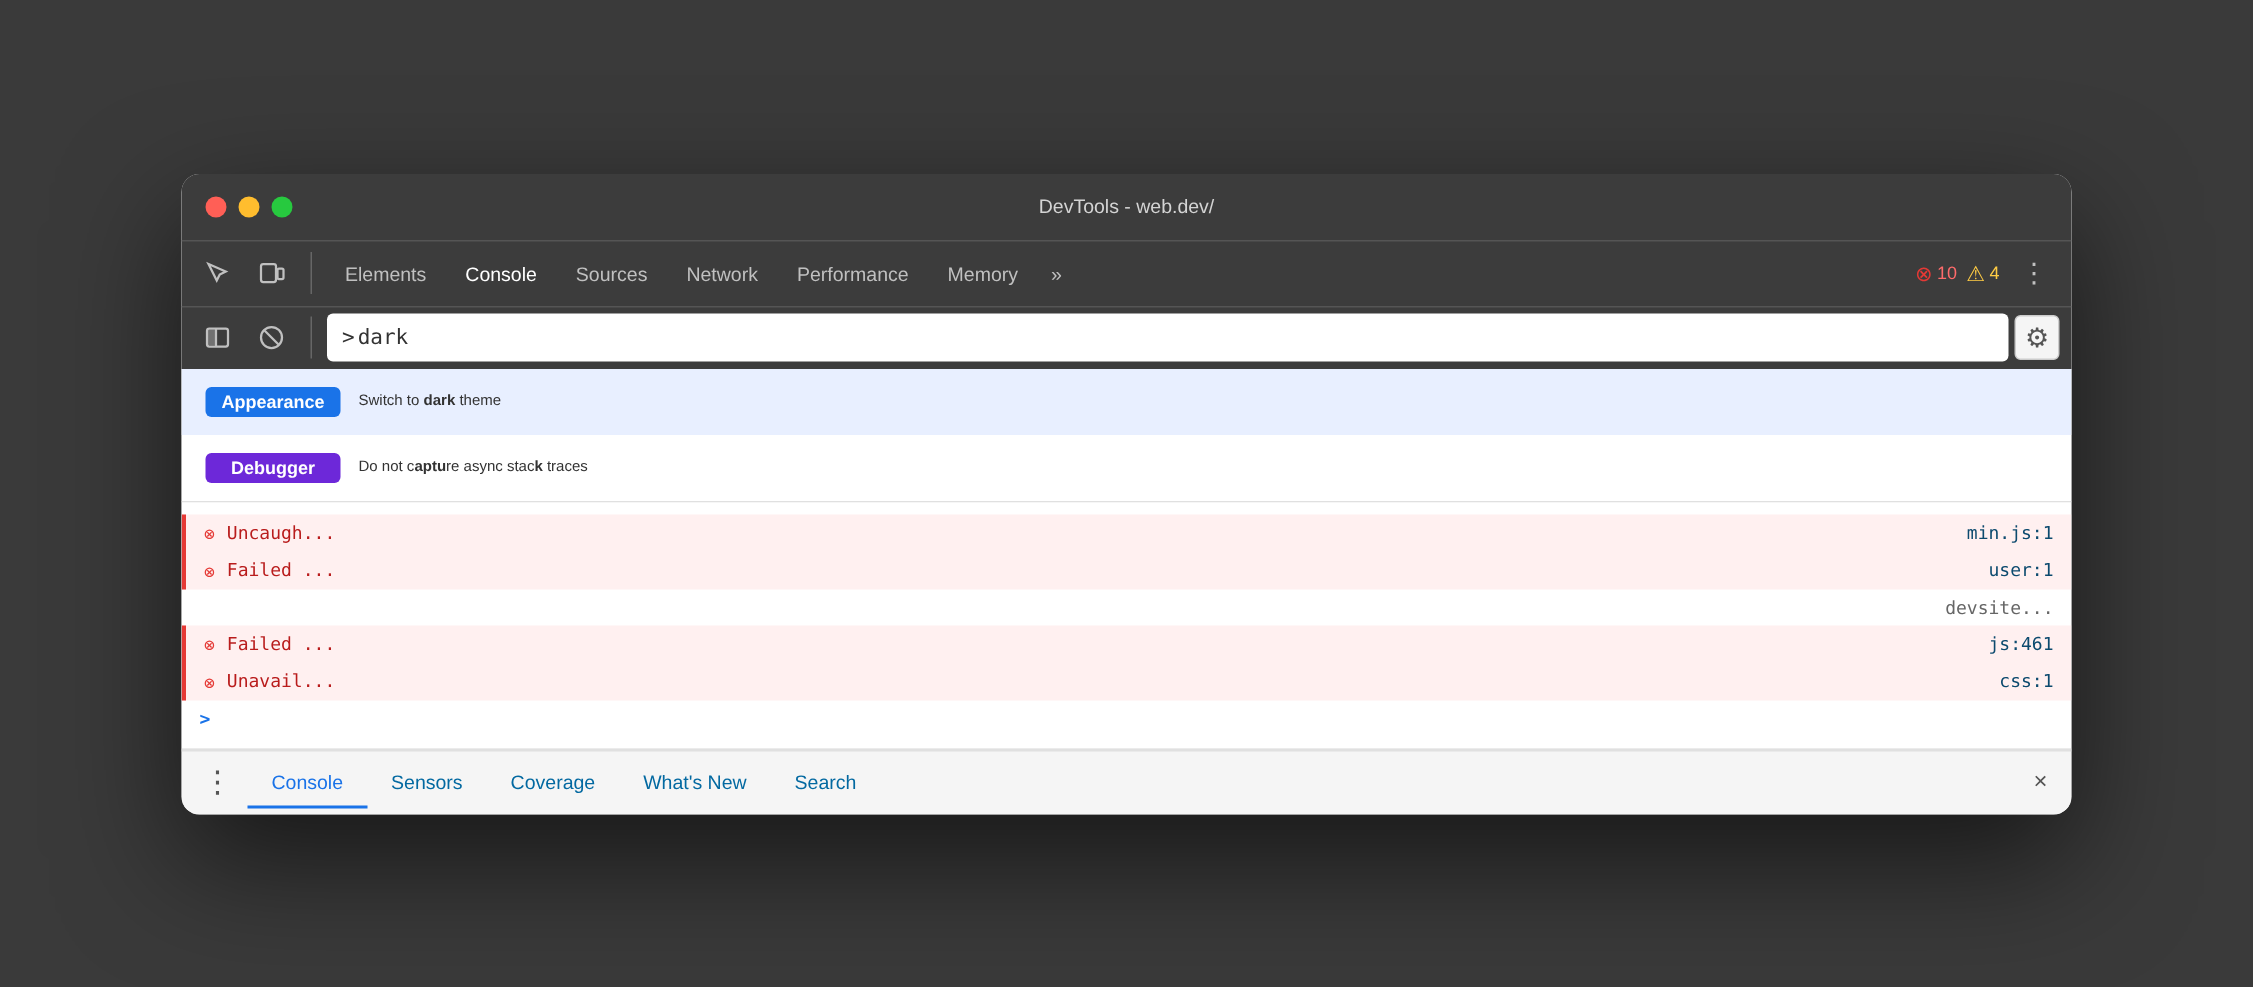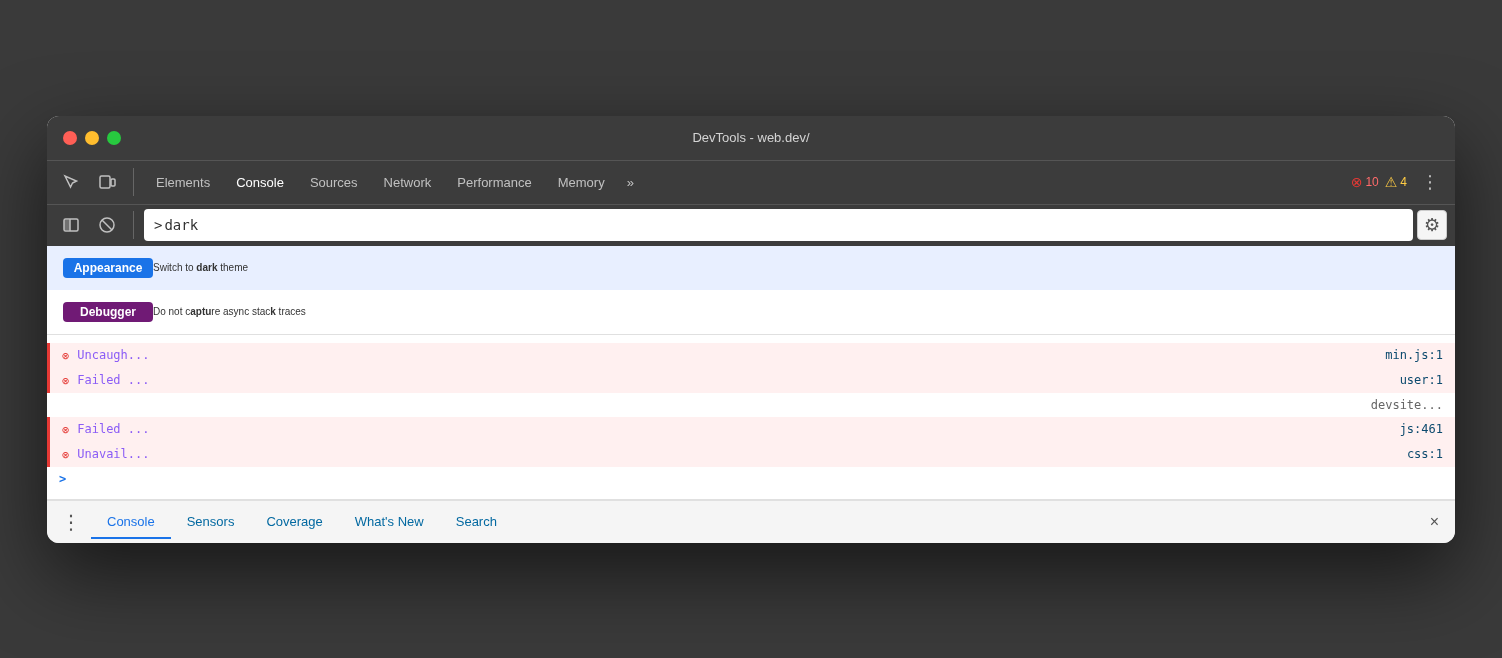--- a/index.html
+++ b/index.html
@@ -5,21 +5,21 @@
     * { box-sizing: border-box; margin: 0; padding: 0; }
     body {
       background: #3a3a3a;
       display: flex;
       align-items: center;
       justify-content: center;
       min-height: 100vh;
       font-family: -apple-system, BlinkMacSystemFont, 'Helvetica Neue', Arial, sans-serif;
     }
     .window {
-      width: 1408px;
+      width: 1260px;
       border-radius: 12px;
       overflow: hidden;
       box-shadow: 0 30px 80px rgba(0,0,0,0.6);
       background: #f0f0f0;
     }
     
     .titlebar {
       background: #3c3c3c;
       height: 44px;
       display: flex;
@@ -157,21 +157,21 @@
     }
     
     .autocomplete {
       background: white;
       border-bottom: 1px solid #e0e0e0;
     }
     .autocomplete-item {
       display: flex;
       align-items: center;
       padding: 12px 16px;
-      gap: 0;
+      gap: 12px;
       cursor: pointer;
       font-size: 14px;
     }
     .autocomplete-item:hover, .autocomplete-item.active {
       background: #f0f4ff;
     }
     .autocomplete-item.active {
       background: #e8efff;
     }
     .tag {
@@ -181,21 +181,21 @@
       border-radius: 4px;
       font-size: 12px;
       font-weight: 600;
       color: white;
       white-space: nowrap;
       min-width: 90px;
       justify-content: center;
     }
     .tag-appearance { background: #1a73e8; }
     .tag-persistence { background: #34a853; }
-    .tag-debugger { background: #701a75; }
+    .tag-debugger { background: #6d28d9; }
     .autocomplete-desc {
       color: #333;
       font-size: 10px;
     }
     .autocomplete-desc b {
       font-weight: 700;
     }
     
     .console-area {
       background: white;
@@ -214,21 +214,21 @@
     }
     .console-line.error {
       background: #fff0f0;
       border-left: 3px solid #e53935;
     }
     .console-icon {
       font-size: 12px;
       margin-top: 1px;
     }
     .console-icon.error-icon { color: #e53935; }
-    .console-text { color: #8b5cf6; flex: 1; }
+    .console-text { color: #b91c1c; flex: 1; }
     .console-link { color: #0c4a6e; text-decoration: none; margin-left: auto; white-space: nowrap; }
     .console-prompt { color: #1a73e8; font-weight: bold; }
     
     .bottom-tabs {
       background: #f5f5f5;
       border-top: 2px solid #e0e0e0;
       display: flex;
       align-items: center;
       height: 44px;
       padding: 0 4px;

